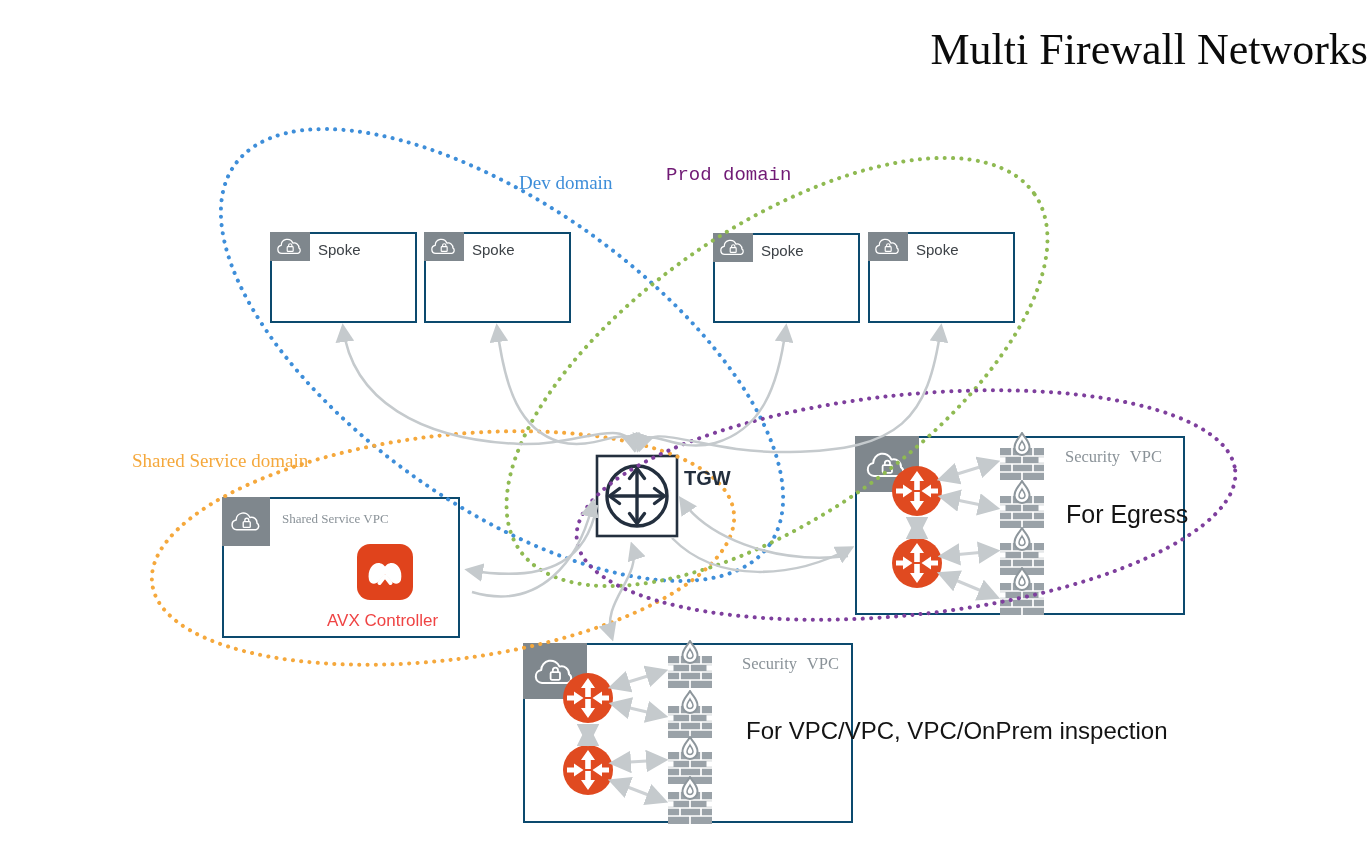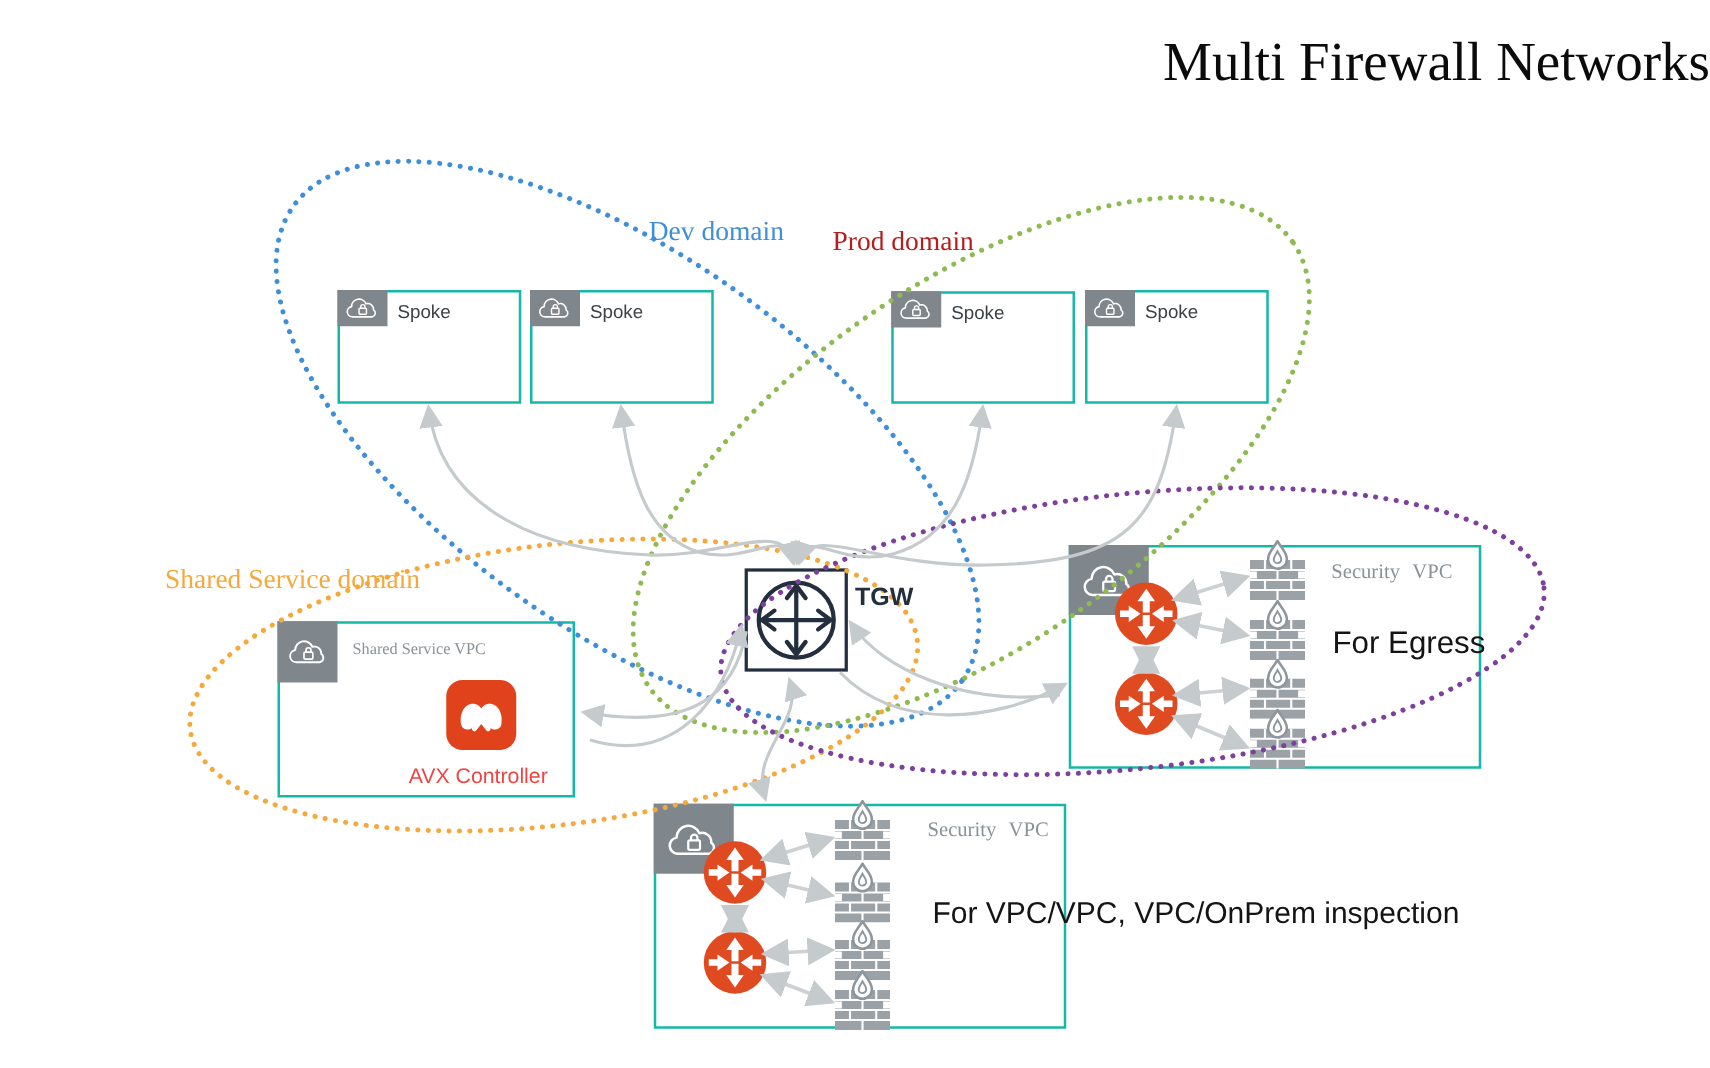--- a/index.html
+++ b/index.html
@@ -1,22 +1,22 @@
 <!DOCTYPE html>
 <html><head>
 <meta charset="utf-8">
 <style>
   html,body { margin:0; padding:0; background:#ffffff; }
   .stage { position:relative; width:1368px; height:854px; background:#fff;
            font-family:"Liberation Sans", sans-serif; overflow:hidden; }
   .title { position:absolute; left:0; top:24px; width:100%; text-align:right;
            font-family:"Liberation Serif", serif; font-size:44px; color:#0b0b0b; }
   .domainLabel { position:absolute; font-family:"Liberation Serif", serif;
-                 font-size:22px; white-space:nowrap; }
-  .node { position:absolute; background:#fff; border:2px solid #14b8a6; box-sizing:border-box; }
+                 font-size:19px; white-space:nowrap; }
+  .node { position:absolute; background:#fff; border:2px solid #0c4a6e; box-sizing:border-box; }
   .tab { position:absolute; left:-2px; top:-2px; background:#7f878d; }
   .spokeLabel { position:absolute; font-size:15px; color:#3c4146; white-space:nowrap; }
   .serifVpc { position:absolute; font-family:"Liberation Serif", serif; color:#8a9298; white-space:nowrap; }
   .wsp { word-spacing:6px; }
   .note { position:absolute; color:#141414; white-space:nowrap; }
   .tgwLabel { position:absolute; font-weight:bold; font-size:20px; color:#232f3e; }
   .ctrlLabel { position:absolute; font-size:17px; color:#ef4444; white-space:nowrap; }
   .iconSvg { position:absolute; }
   #overlay { position:absolute; left:0; top:0; z-index:30; pointer-events:none; }
   .zBox { z-index:10; } .zIcon { z-index:20; } .zText { z-index:40; }
@@ -74,21 +74,21 @@
         <rect x="1" y="1" width="56" height="56" rx="13" fill="#e0431c"></rect>
         <path d="M13 37 C10.5 24 20 16.5 27 21.5 L29 23.5 L31 21.5 C38 16.5 47.5 24 45 37 C44 41 38.5 42 35.5 38.5 L29 31 L22.5 38.5 C19.5 42 14 41 13 37 Z" fill="#ffffff"></path>
         <polyline points="23.5,40 29,33 34.5,40" fill="none" stroke="#ffffff" stroke-width="4" stroke-linecap="round" stroke-linejoin="round"></polyline>
       </symbol>
     </defs>
   </svg>
 
   <div class="title zText">Multi Firewall Networks</div>
 
   <div class="domainLabel zText" style="left: 519px; top: 172px; color: rgb(62, 142, 217);">Dev domain</div>
-  <div class="domainLabel zText" style="left: 666px; top: 180px; color: #b91c1c;">Prod domain</div>
+  <div class="domainLabel zText" style="left: 666px; top: 164px; color: #701a75; font-family: Liberation Mono, monospace;">Prod domain</div>
   <div class="domainLabel zText" style="left: 132px; top: 430px; color: rgb(245, 168, 60); margin-top: 20px;">Shared Service domain</div>
 
   <div class="node zBox" style="left:270px; top:232px; width:147px; height:91px;">
     <div class="tab" style="width:40px; height:29px;">
       <svg class="iconSvg" style="left:6px; top:5px;" width="28" height="19">
           <use href="#sym-cloudlock"></use>
         </svg>
     </div>
     <div class="spokeLabel" style="left:46px; top:7px;">Spoke</div>
   </div>

